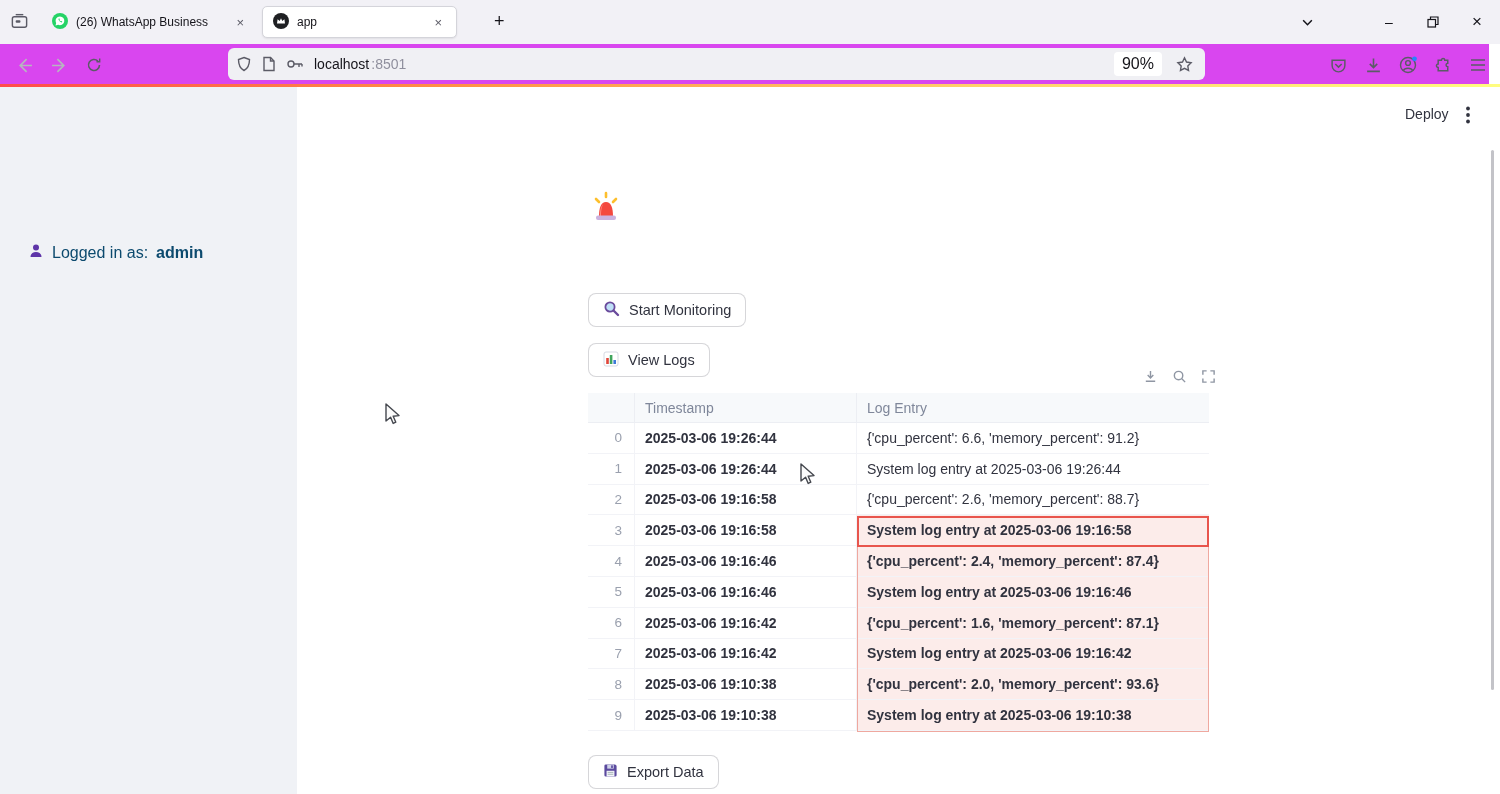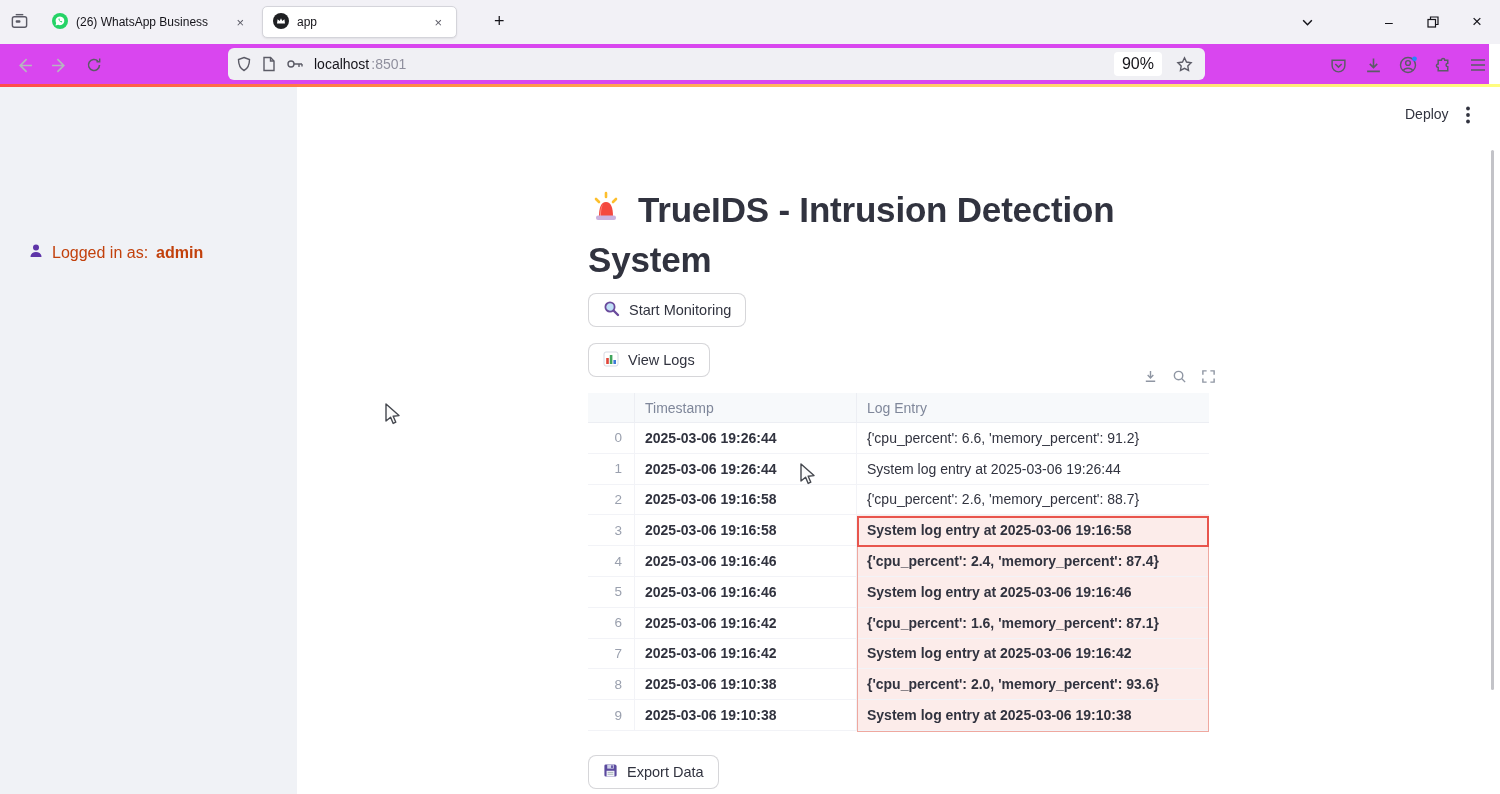--- a/index.html
+++ b/index.html
@@ -28,21 +28,21 @@
             justify-content:center; color:#5b5b66; }
   .navbtn.dis { color:#b6b6bf; }
 
   
   #decoration { position:absolute; left:0; top:84px; width:1500px; height:3px;
     background:linear-gradient(90deg,#ff4b4b 0%,#ff8f45 30%,#ffd16a 65%,#fffd80 100%); }
 
   
   #sidebar { position:absolute; left:0; top:87px; width:297px; height:707px; background:#f0f2f6; }
   #sidebar .login { position:absolute; left:28px; top:156px; display:flex; align-items:center; gap:8px;
-                    font-size:16px; color:#c2410c; }
+                    font-size:16px; color:#0c4a6e; }
   #sidebar .login b { font-weight:700; }
   #main { position:absolute; left:297px; top:87px; width:1203px; height:707px; background:#fff; }
 
   #deploy { position:absolute; left:1405px; top:106px; font-size:14px; color:#31333f; }
   #kebab  { position:absolute; left:1457px; top:104px; width:22px; height:22px; display:flex;
             align-items:center; justify-content:center; color:#31333f; }
 
   #apptitle { position:absolute; left:588px; top:186px; width:585px; font-size:35px; font-weight:700;
               color:#31333f; line-height:47px; letter-spacing:-0.2px; }
   #apptitle .emoji { display:inline-block; vertical-align:-3px; margin-right:14px; }
@@ -231,21 +231,21 @@
       <circle cx="2" cy="15.5" r="1.9"></circle>
     </svg>
 </div>
 
 <h1 id="apptitle"><span class="emoji"><svg width="36" height="36" viewBox="0 0 36 36">
     <path d="M18 31 L10 23 M18 5 v-1" stroke="none"></path>
     <path d="M8 10 L11 13 M18 4 v4 M28 10 L25 13" stroke="#fdbf2d" stroke-width="2.6" stroke-linecap="round" fill="none"></path>
     <path d="M11 27 c0-8 2-14 7-14 s7 6 7 14 Z" fill="#f4493f"></path>
     <path d="M13 27 c0-8 1.5-12 3.5-13 c-3.5 2-4.5 7-4.5 13 Z" fill="#ff8a80"></path>
     <rect x="8" y="26.5" width="20" height="4.5" rx="2" fill="#cbb3e0"></rect>
-  </svg></span><span>TrueIDS - Intrusion Detection System</span></h1>
+  </svg></span></h1>
 
 <button class="stbtn" style="left:588px; top:293px;">
   <span>
     <svg width="17" height="17" viewBox="0 0 17 17" fill="none">
       <circle cx="7" cy="7" r="4.6" fill="#bfe0f7" stroke="#6a4b9c" stroke-width="1.8"></circle>
       <path d="M10.5 10.5 L15 15" stroke="#6a4b9c" stroke-width="2.4" stroke-linecap="round"></path>
       </svg>
   </span>
   <span>Start Monitoring</span>
 </button>

